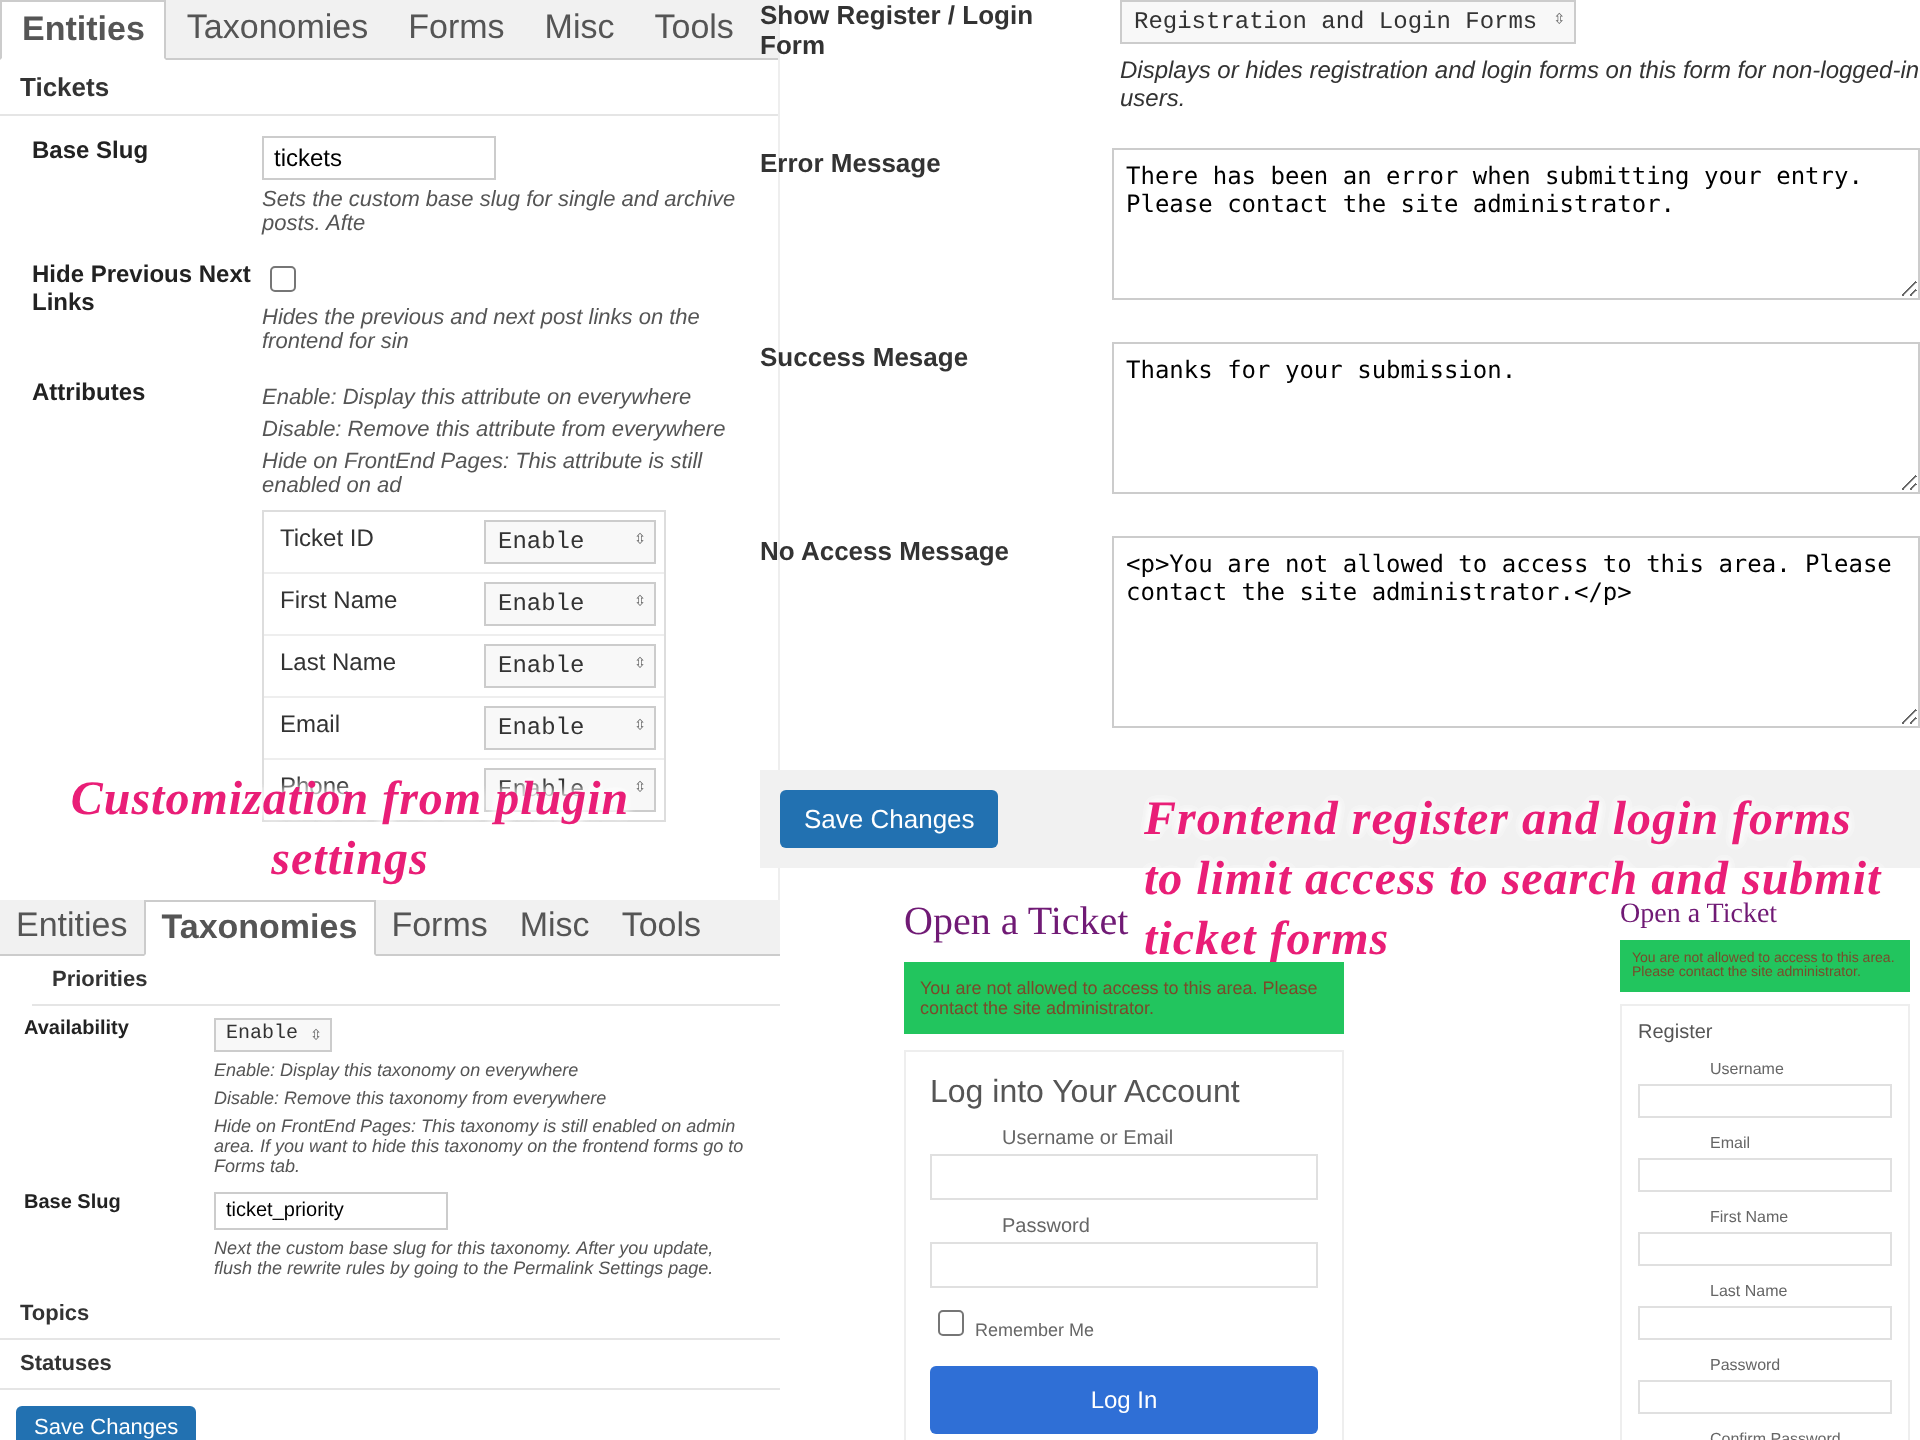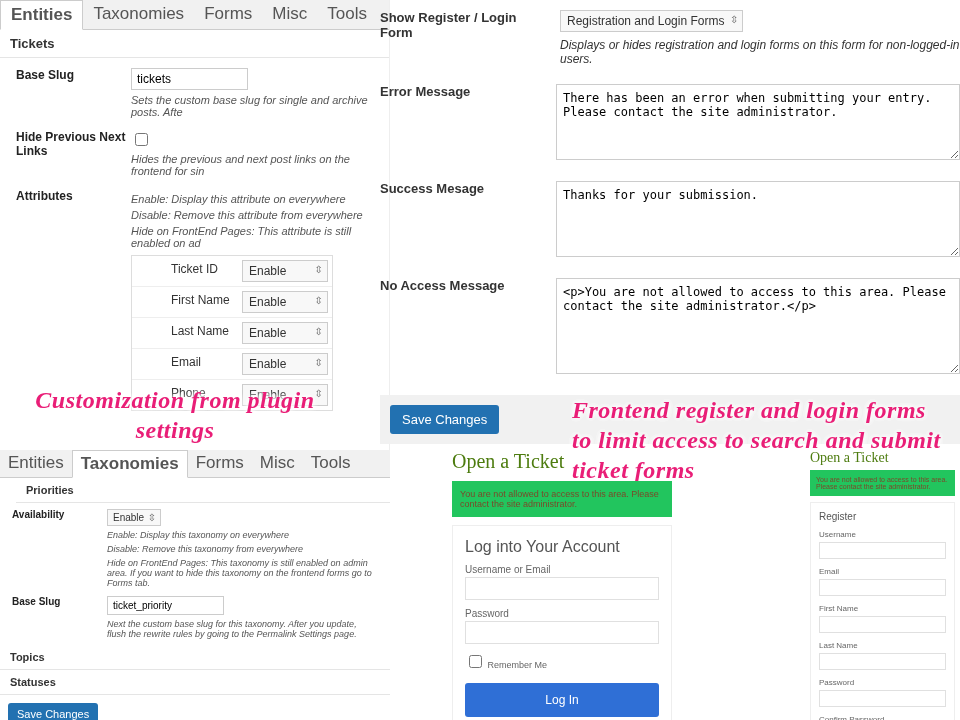--- a/index.html
+++ b/index.html
@@ -9,47 +9,47 @@
 
 .tabs { display: flex; background: #f1f1f1; border-bottom: 1px solid #ccc; }
 .tab { padding: 4px 10px; font-size: 17px; color: #555; cursor: pointer; }
 .tab.active { background: #fff; border: 1px solid #ccc; border-bottom: 1px solid #fff; margin-bottom: -1px; font-weight: 600; }
 .sect-title { font-weight: 600; font-size: 13px; padding: 6px 10px; border-bottom: 1px solid #e5e5e5; }
 .row { display: flex; padding: 6px 6px; font-size: 12px; }
 .row .lab { width: 115px; flex-shrink: 0; color: #222; font-weight: 600; }
 .row .ctl { flex: 1; }
 .hint { font-style: italic; color: #555; font-size: 11px; margin-top: 4px; }
 .input-t { border: 1px solid #ccc; padding: 3px 5px; font-size: 12px; width: 105px; }
-.sel { display: inline-block; border: 1px solid #ccc; background: #f8f8f8; padding: 3px 18px 3px 6px; font-size: 12px; position: relative; }
+.sel { display: inline-block; border: 1px solid #ccc; background: #f8f8f8; padding: 3px 18px 3px 6px; font-size: 12px; position: relative; font-family: Liberation Mono, monospace; }
 .sel:after { content: "⇳"; position: absolute; right: 4px; font-size: 10px; color: #666; }
 
 .attr-grid { border: 1px solid #ddd; width: 200px; margin-top: 6px; }
 .attr-row { display: flex; border-bottom: 1px solid #eee; }
 .attr-row:last-child { border-bottom: none; }
-.attr-c1 { width: 90px; padding: 6px 8px; font-size: 12px; margin-left: 31px; }
+.attr-c1 { width: 90px; padding: 6px 8px; font-size: 12px; }
 .attr-c2 { flex: 1; padding: 4px; }
 
 .blue-btn { background: #2271b1; color: #fff; border: none; padding: 7px 12px; font-size: 13px; border-radius: 3px; cursor: pointer; }
 .blue-btn.sm { padding: 5px 9px; font-size: 11px; }
 
 
 .r-row { display: flex; gap: 20px; margin-bottom: 18px; }
 .r-lab { width: 160px; font-weight: 700; font-size: 13px; }
 .r-ctl { flex: 1; }
 .txar { width: 390px; height: 62px; border: 1px solid #ccc; padding: 6px; font-family: Menlo, Consolas, monospace; font-size: 12px; resize: both; }
 .txar.tall { height: 82px; }
 .help-line { font-style: italic; color: #333; font-size: 12px; }
 
 .callout { color: #e91e77; font-family: Georgia, serif; font-size: 24px; font-weight: 700; font-style: italic; text-shadow: 0 0 6px #fff, 0 0 6px #fff, 0 0 6px #fff; line-height: 1.25; letter-spacing: 0.5px; }
 
 
-.ticket-title { font-family: Georgia, serif; font-size: 20px; color: #4d7c0f; }
+.ticket-title { font-family: Georgia, serif; font-size: 20px; color: #701a75; }
 .warn { background: #22c55e; color: #7a4a2a; font-size: 9px; padding: 8px; }
 .smallform { border: 1px solid #eee; padding: 12px; }
-.smallform .lbl { font-size: 10px; color: #666; margin-top: 8px; margin-bottom: 2px; }
+.smallform .lbl { font-size: 10px; color: #666; margin-top: 8px; margin-bottom: 2px; margin-left: 36px; }
 .smallform .txi { width: 100%; border: 1px solid #e0e0e0; padding: 5px; font-size: 10px; box-sizing: border-box; }
 .big-submit { width: 100%; background: #2f6fd6; color: #fff; border: none; padding: 10px 0; font-size: 12px; border-radius: 3px; margin-top: 12px; cursor: pointer; }
 </style>
 </head>
 <body>
 
 <div id="stage">
 
   <div class="panel" style="left:0; top:0; width:390px; height:450px; overflow:hidden; border-right:1px solid #eee;">
     <div class="tabs">
@@ -133,21 +133,21 @@
           <input class="input-t" style="font-size: 10px;" value="ticket_priority">
           <div class="hint" style="font-size:9px;">Next the custom base slug for this taxonomy. After you update, flush the rewrite rules by going to the Permalink Settings page.</div>
         </div>
       </div>
     </div>
     <div class="sect-title" style="font-size:11px;">Topics</div>
     <div class="sect-title" style="font-size:11px;">Statuses</div>
     <button class="blue-btn sm" style="margin:8px;">Save Changes</button>
   </div>
 
-  <div class="panel" style="left:380px; top:10px; width:580px;">
+  <div class="panel" style="left:380px; top:0; width:580px;">
     <div class="r-row">
       <div class="r-lab">Show Register / Login Form</div>
       <div class="r-ctl">
         <span class="sel">Registration and Login Forms</span>
         <div class="help-line" style="margin-top:6px;">Displays or hides registration and login forms on this form for non-logged-in users.</div>
       </div>
     </div>
     <div class="r-row">
       <div class="r-lab">Error Message</div>
       <div class="r-ctl"><textarea class="txar" style="">There has been an error when submitting your entry. Please contact the site administrator.</textarea></div>

